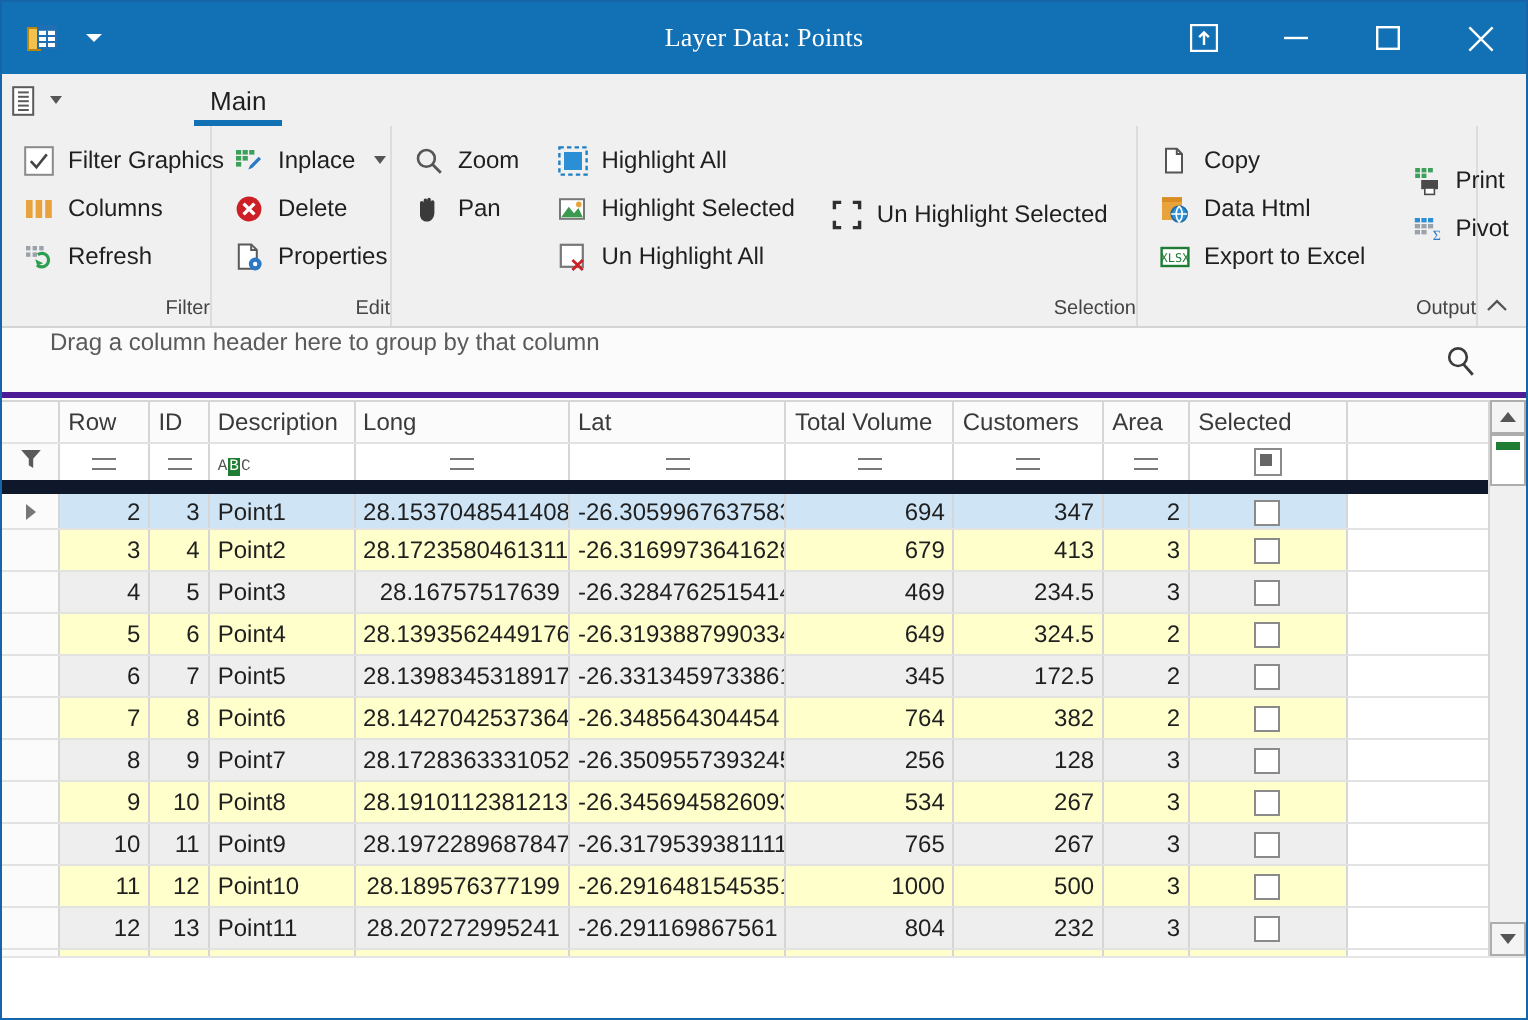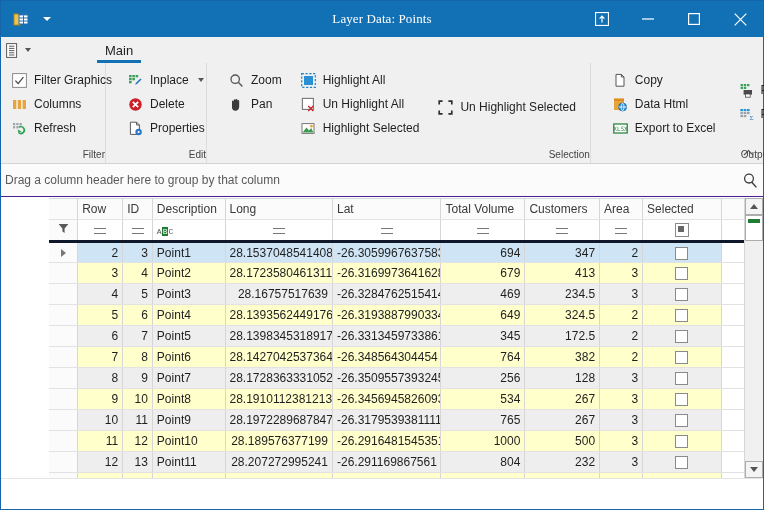--- a/index.html
+++ b/index.html
@@ -46,21 +46,21 @@
   .tab{
     height:26px;padding:0 14px;display:flex;align-items:center;justify-content:center;
     font-size:13px;color:#1f1f1f;cursor:pointer;position:relative;margin-left:14px;
   }
   .tab.active::after{
     content:"";position:absolute;left:6px;right:6px;bottom:0;height:3px;background:#1271b5;
   }
   
   .ribbon{
     flex:0 0 100px;background:#f0f0f0;border-bottom:1px solid #d4d4d4;
-    display:flex;position:relative;gap:11px;
+    display:flex;position:relative;
   }
   .rgroup{
     display:flex;flex-direction:column;height:100px;box-sizing:border-box;
     border-right:1px solid #dcdcdc;position:relative;
   }
   .rgroup:last-of-type{border-right:none;}
   .rgroup-items{flex:1;display:flex;padding:5px 6px 0 6px;gap:0px;}
   .rcol{display:flex;flex-direction:column;justify-content:flex-start;}
   .ritem{
     height:24px;display:flex;align-items:center;gap:6px;padding:0 8px 0 4px;
@@ -73,42 +73,42 @@
   .ribbon-collapse{
     position:absolute;right:6px;bottom:2px;width:18px;height:16px;
     display:flex;align-items:center;justify-content:center;cursor:pointer;color:#555;
   }
   .rcaret{
     width:0;height:0;border-left:3.5px solid transparent;border-right:3.5px solid transparent;
     border-top:4px solid #555;margin-left:3px;
   }
   
   .grouppanel{
-    flex:0 0 32px;background:#fbfbfb;border-bottom:1px solid #4c1d95;
-    display:flex;align-items:center;padding:0 4px;color:#5a5a5a;font-size:12px;
+    flex:0 0 32px;background:#fbfbfb;border-bottom:3px solid #4c1d95;
+    display:flex;padding:0 24px;color:#5a5a5a;font-size:12px;
   }
   .grouppanel .search{margin-left:auto;cursor:pointer;display:flex;align-items:center;}
   
   .gridwrap{flex:1;display:flex;flex-direction:column;background:#ffffff;overflow:hidden;
             border-top:1px solid #ffffff;}
   .gridbody-outer{flex:1;display:flex;min-height:0;}
-  .gridcols{flex:1;display:flex;flex-direction:column;min-width:0;padding-left:48px;}
+  .gridcols{flex:1;display:flex;flex-direction:column;min-width:0;}
   table.grid{border-collapse:collapse;table-layout:fixed;width:764px;}
   table.grid td,table.grid th{
     border-right:1px solid #d6d6d6;border-bottom:1px solid #e2e2e2;
     padding:0 4px;height:21px;font-size:12px;font-weight:normal;
     overflow:hidden;white-space:nowrap;box-sizing:border-box;
   }
   thead th{
     background:#fbfbfb;color:#3a3a3a;text-align:left;height:22px;
     border-bottom:1px solid #c8c8c8;border-top:1px solid #d6d6d6;
   }
   thead th.indicator{border-right:1px solid #d6d6d6;background:#fbfbfb;}
   tr.filterrow td{
-    background:#ffffff;height:22px;border-bottom:3px solid #0f172a;color:#555;
+    background:#ffffff;height:22px;border-bottom:7px solid #0f172a;color:#555;
     text-align:center;
     margin-top:48px;
   }
   tr.filterrow td.ind{background:#fbfbfb;}
   td.num{text-align:right;}
   td.txt{text-align:left;}
   td.ctr{text-align:center;}
   td.ind{
     width:28px;background:#fbfbfb;text-align:center;color:#666;border-right:1px solid #d6d6d6;
   }
@@ -337,35 +337,35 @@
               <svg width="15" height="15" viewBox="0 0 15 15">
                 <rect x="0.7" y="0.7" width="13.6" height="13.6" fill="none" stroke="#1f7fc4" stroke-width="1.2" stroke-dasharray="2.2 1.6"></rect>
                 <rect x="3" y="3" width="9" height="9" fill="#2b8fd6"></rect>
               </svg>
             </span>
             <span>Highlight All</span>
           </div>
           <div class="ritem">
             <span class="ricon">
               <svg width="15" height="15" viewBox="0 0 15 15">
-                <rect x="1.4" y="1.4" width="11" height="11" fill="#fff" stroke="#777" stroke-width="1.1"></rect>
-                <path d="M7.2 9 L12.4 14 M12.4 9 L7.2 14" stroke="#cc2026" stroke-width="1.4"></path>
-              </svg>
-            </span>
-            <span>Un Highlight All</span>
-          </div>
-          <div class="ritem">
-            <span class="ricon">
-              <svg width="15" height="15" viewBox="0 0 15 15">
                 <rect x="1" y="2.6" width="12" height="9.8" fill="#fff" stroke="#777" stroke-width="1"></rect>
                 <path d="M1.6 11.6 L5.4 6.4 L8 9.6 L10.2 7 L12.4 11.6 Z" fill="#3c9a4e"></path>
                 <circle cx="10.4" cy="5.2" r="1.4" fill="#e8a33d"></circle>
               </svg>
             </span>
             <span>Highlight Selected</span>
+          </div>
+          <div class="ritem">
+            <span class="ricon">
+              <svg width="15" height="15" viewBox="0 0 15 15">
+                <rect x="1.4" y="1.4" width="11" height="11" fill="#fff" stroke="#777" stroke-width="1.1"></rect>
+                <path d="M7.2 9 L12.4 14 M12.4 9 L7.2 14" stroke="#cc2026" stroke-width="1.4"></path>
+              </svg>
+            </span>
+            <span>Un Highlight All</span>
           </div>
         </div>
 
         <div class="rcol" style="margin-left:6px;justify-content:center">
           <div class="ritem" style="visibility:hidden"></div>
           <div class="ritem">
             <span class="ricon">
               <svg width="15" height="15" viewBox="0 0 15 15">
                 <path d="M1.2 4.6 V1.2 H4.6 M10.4 1.2 H13.8 V4.6 M13.8 10.4 V13.8 H10.4 M4.6 13.8 H1.2 V10.4" fill="none" stroke="#2f2f2f" stroke-width="1.7"></path>
               </svg>

